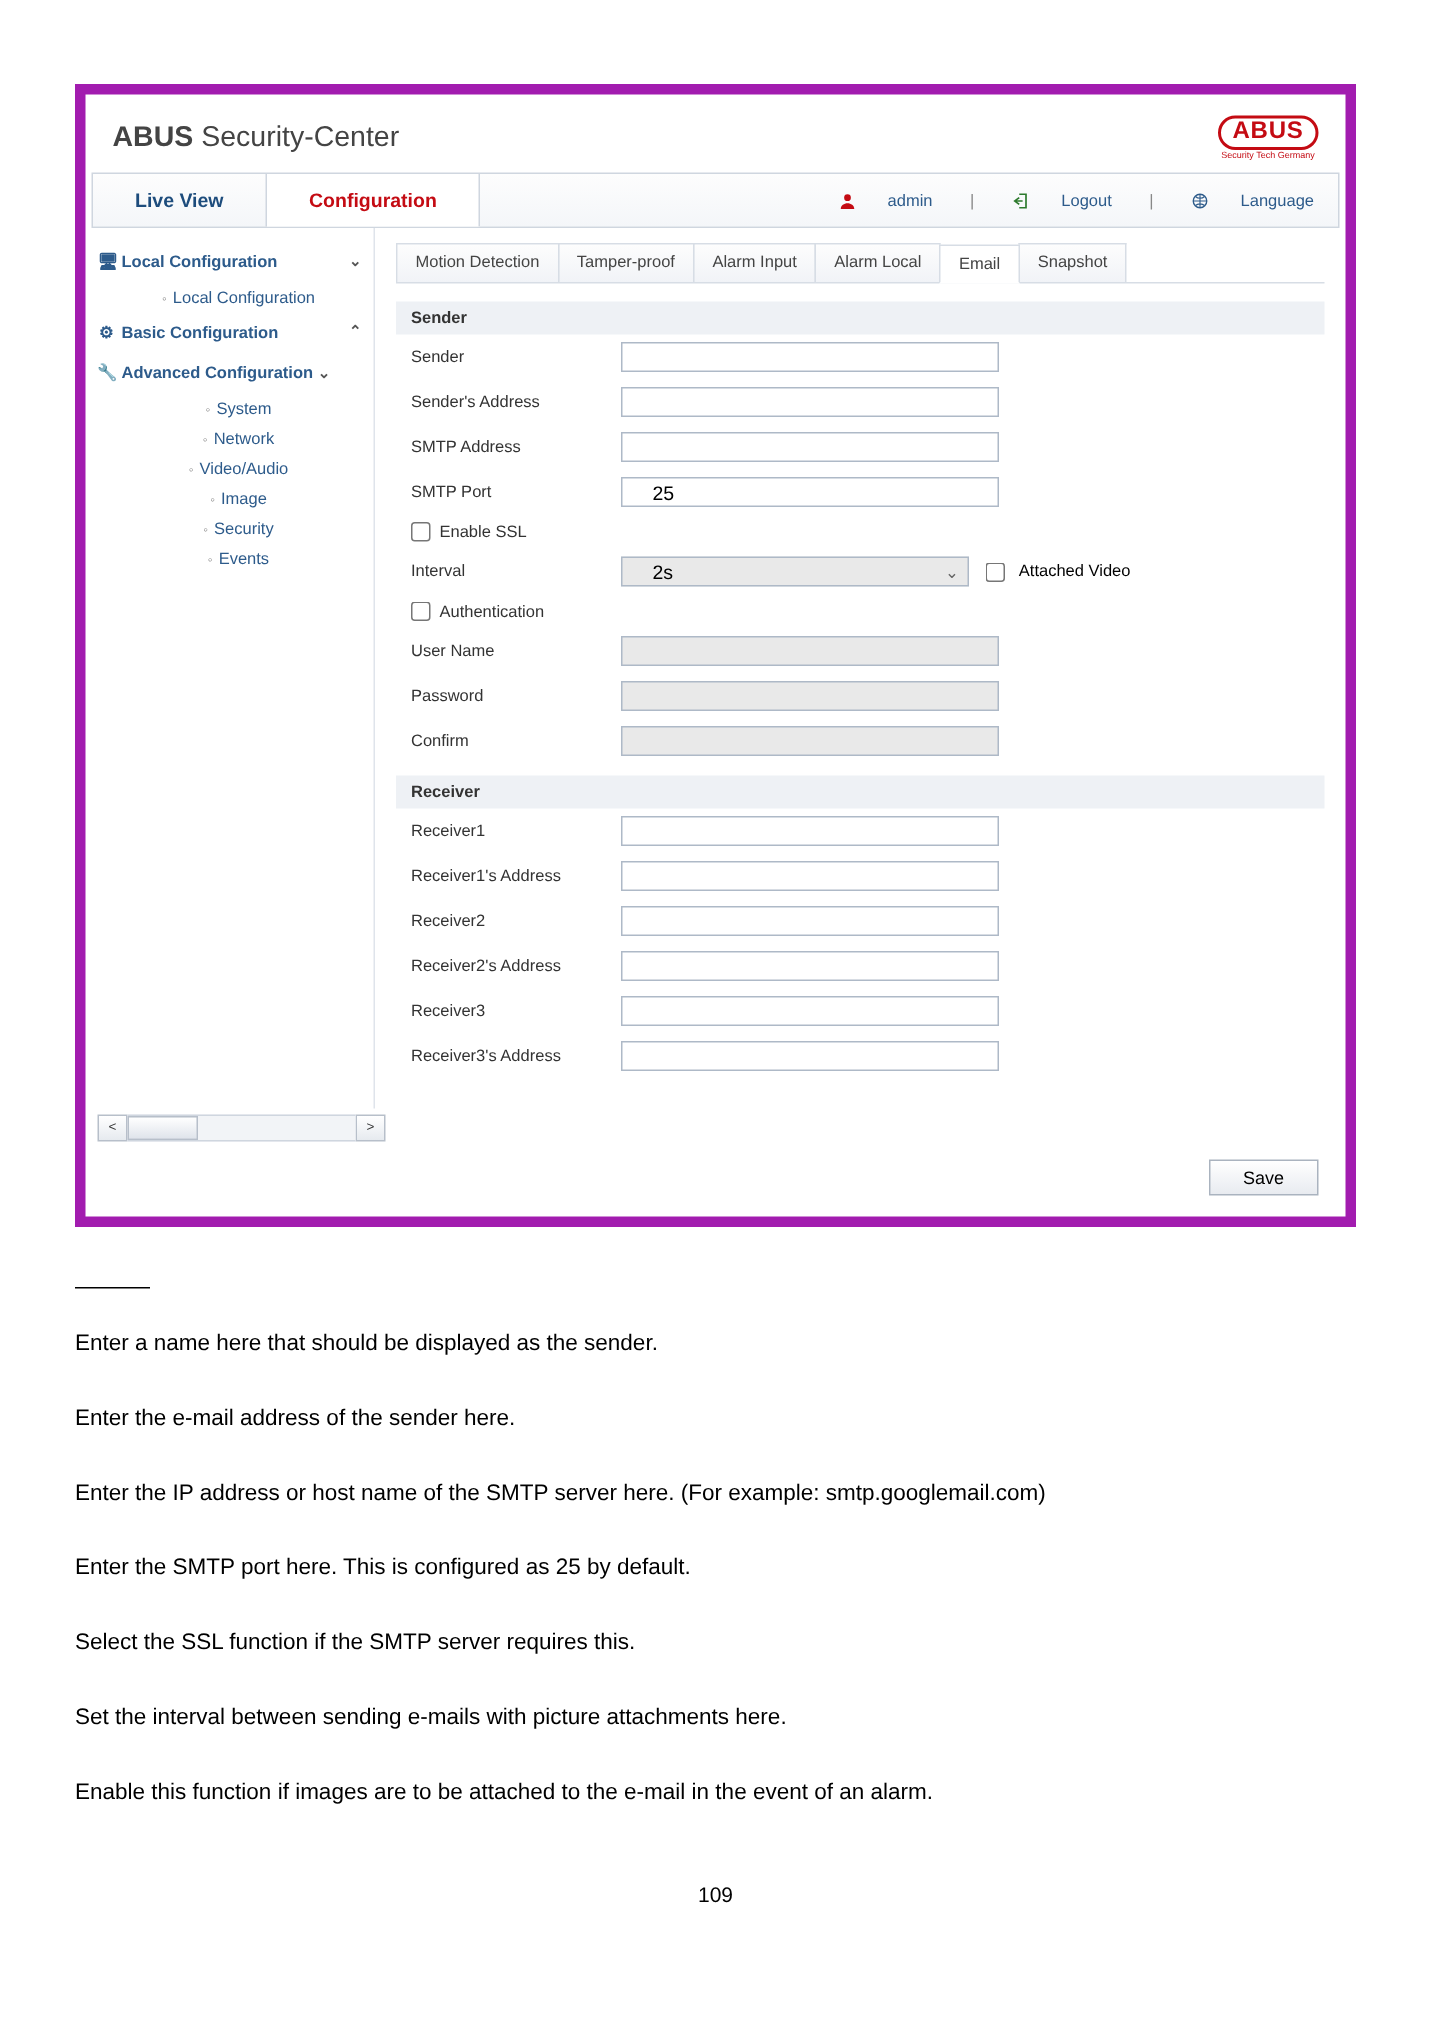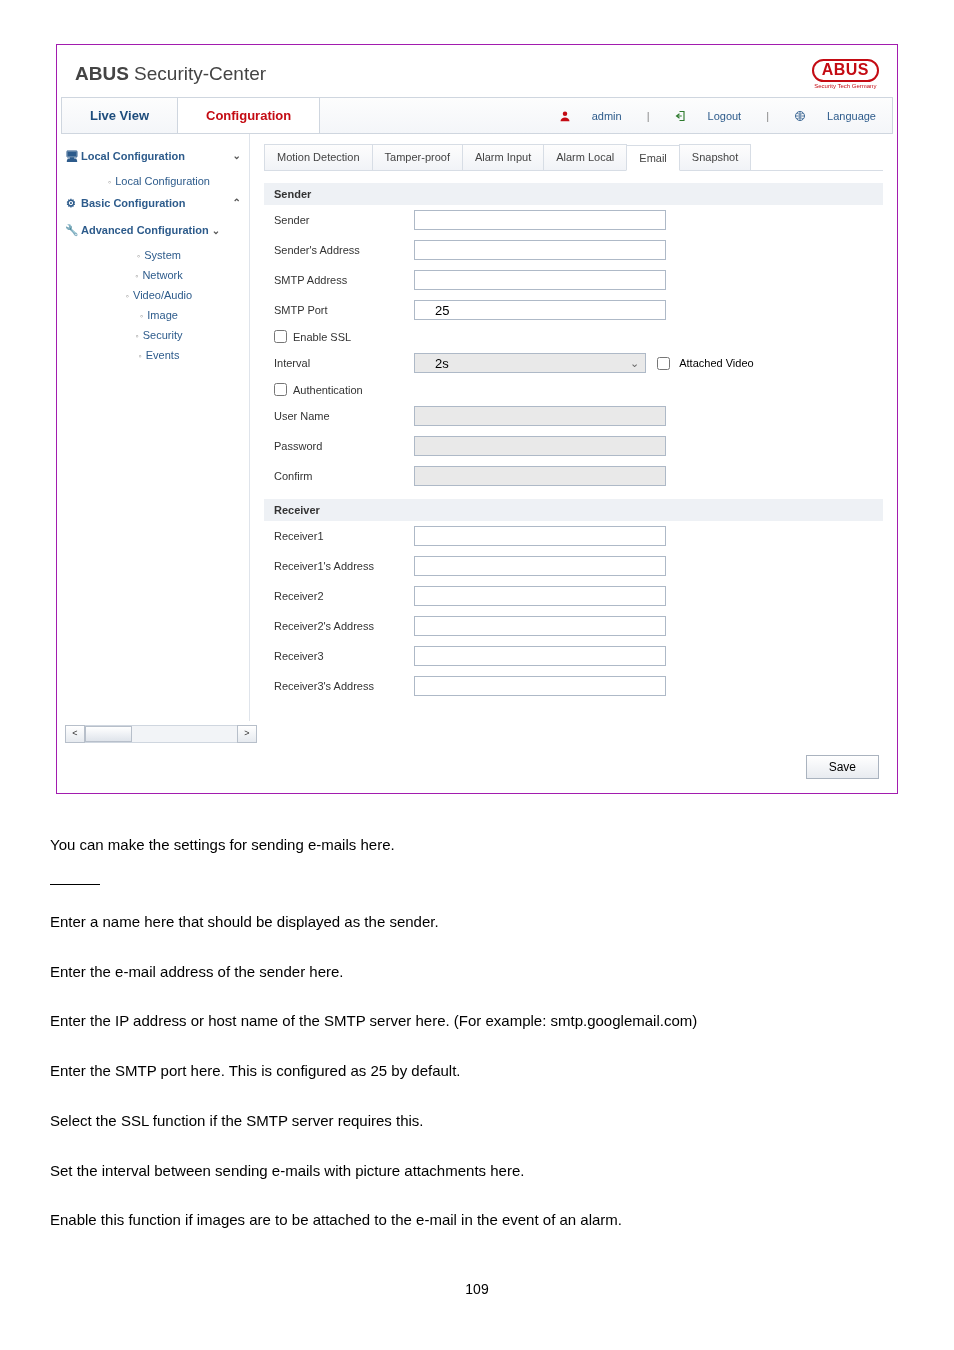--- a/index.html
+++ b/index.html
@@ -6,22 +6,22 @@
     margin: 0;
     padding: 40px 50px;
     font-family: Arial, Helvetica, sans-serif;
     background: #fff;
     font-size: 15px;
     color: #000;
   }
   
   .shot {
     width: 840px;
-    border: 1px solid #a21caf;
-    margin: 4px auto 40px;
+    border: 7px solid #a21caf;
+    margin: 16px auto 40px;
     background: #fff;
   }
   .shot-header {
     display: flex;
     justify-content: space-between;
     align-items: center;
     padding: 14px 18px 8px;
   }
   .brand {
     font-size: 19px;
@@ -384,21 +384,20 @@
     </div>
     <div class="scroll-right">&gt;</div>
   </div>
   <div class="save-row">
     <button class="save-btn">Save</button>
   </div>
 
 </div>
 
 <div class="doc">
-  <p>You can make the settings for sending e-mails here.</p>
   <hr class="hr-short">
   <p>Enter a name here that should be displayed as the sender.</p>
   <p>Enter the e-mail address of the sender here.</p>
   <p>Enter the IP address or host name of the SMTP  server here. (For example: smtp.googlemail.com)</p>
   <p>Enter the SMTP port here. This is configured as 25 by default.</p>
   <p>Select the SSL function if the SMTP server requires this.</p>
   <p>Set the interval between sending e-mails with picture attachments here.</p>
   <p>Enable this function if images are to be attached to the e-mail in the event of an alarm.</p>
   <div class="page-num">109</div>
 </div>

